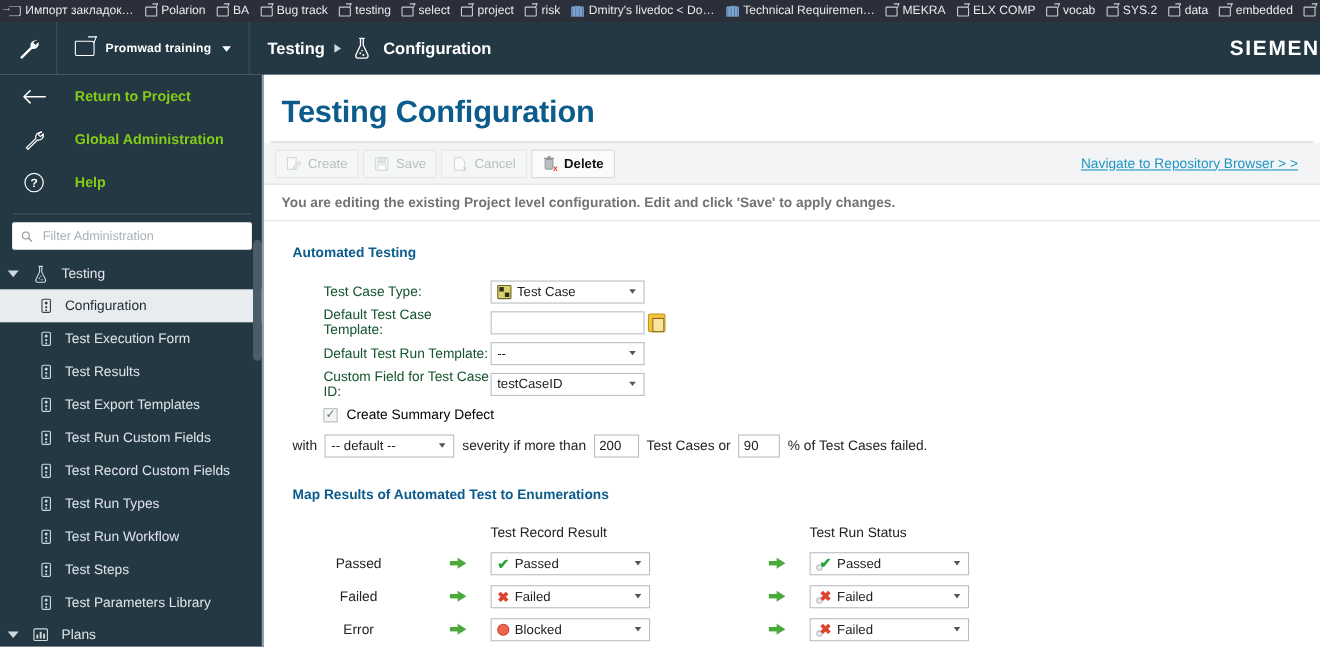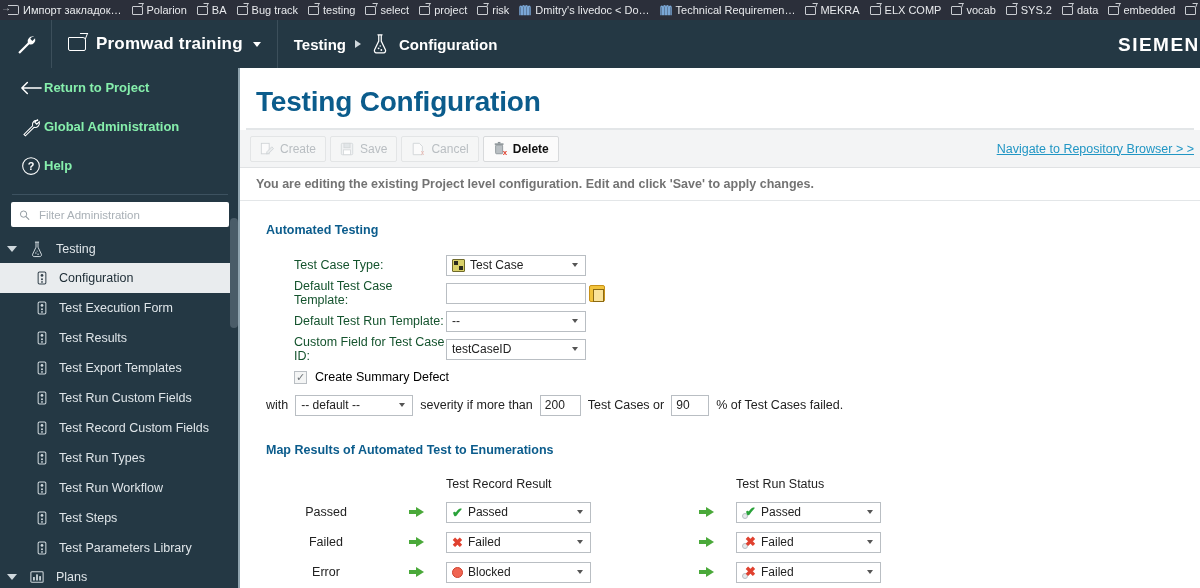--- a/index.html
+++ b/index.html
@@ -88,21 +88,21 @@
     position: relative;
   }
   .hdr-folder:after {
     content: ""; position: absolute;
     top: -5px; right: -1.6px;
     width: 7px; height: 5px;
     border-top: 1.6px solid #ffffff;
     border-right: 1.6px solid #ffffff;
     transform: skewX(-22deg);
   }
-  #project-name { font-size: 17px; font-weight: bold; letter-spacing: .2px; }
+  #project-name { font-size: 11px; font-weight: bold; letter-spacing: .2px; }
   .caret-down {
     width: 0; height: 0;
     border-left: 4px solid transparent;
     border-right: 4px solid transparent;
     border-top: 5px solid #ffffff;
   }
   #breadcrumb {
     display: flex; align-items: center; gap: 9px;
     padding-left: 16px;
     font-size: 15px;
@@ -126,25 +126,25 @@
   
   #sidebar {
     width: 240px; flex: 0 0 240px;
     background: #243844;
     color: #dfe5e9;
     position: relative;
     overflow: hidden;
   }
   .nav-top {
     display: flex; align-items: center;
-    gap: 0;
+    gap: 24px;
     height: 39px;
     padding-left: 18px;
     font-size: 13px; font-weight: bold;
-    color: #86efac;
+    color: #84cc16;
   }
   .nav-top .nt-icon { width: 26px; display: flex; justify-content: center; }
   #sidebar-divider {
     height: 1px; background: #3d5260;
     margin: 9px 12px 7px 12px;
   }
   #filter-wrap { padding: 0 11px; }
   #filter-box {
     height: 25px; background: #ffffff; border-radius: 2px;
     display: flex; align-items: center; gap: 7px;
@@ -224,21 +224,21 @@
     height: 26px; padding: 0 9px;
     border: 1px solid #d8dadc;
     background: #f8f9f9;
     border-radius: 2px;
     font-size: 12px;
     margin-right: 4px;
   }
   .tb-btn.disabled { color: #b9bec2; border-color: #e3e5e6; background: #f5f6f6; }
   .tb-btn.enabled { color: #111; font-weight: bold; background: #fbfbfb; }
   #repo-link {
-    position: absolute; right: 6px;
+    position: absolute; right: 20px;
     color: #2196c4; font-size: 12.5px;
   }
 
   #edit-banner {
     height: 33px;
     display: flex; align-items: center;
     padding-left: 16px;
     font-size: 12.5px; font-weight: bold; color: #737373;
     border-bottom: 1px solid #e3e6e8;
   }

